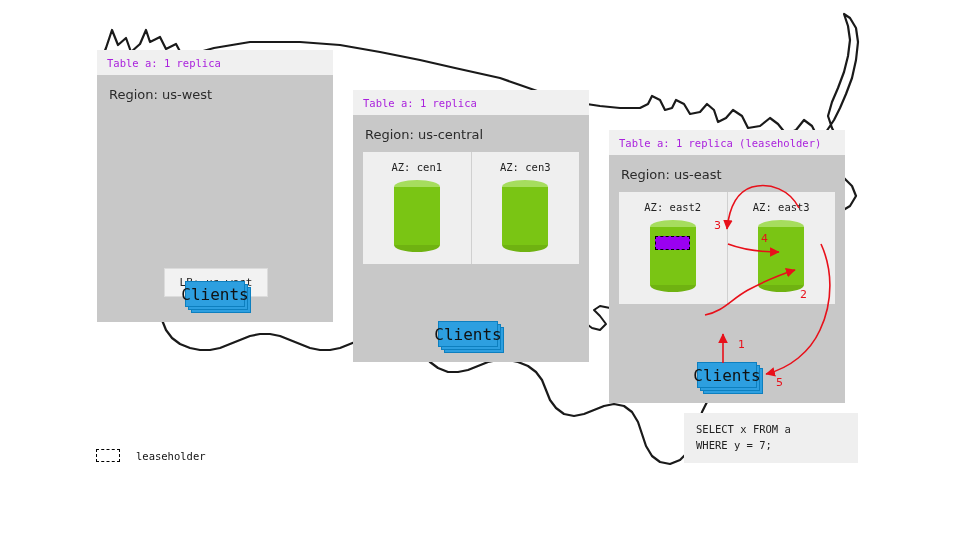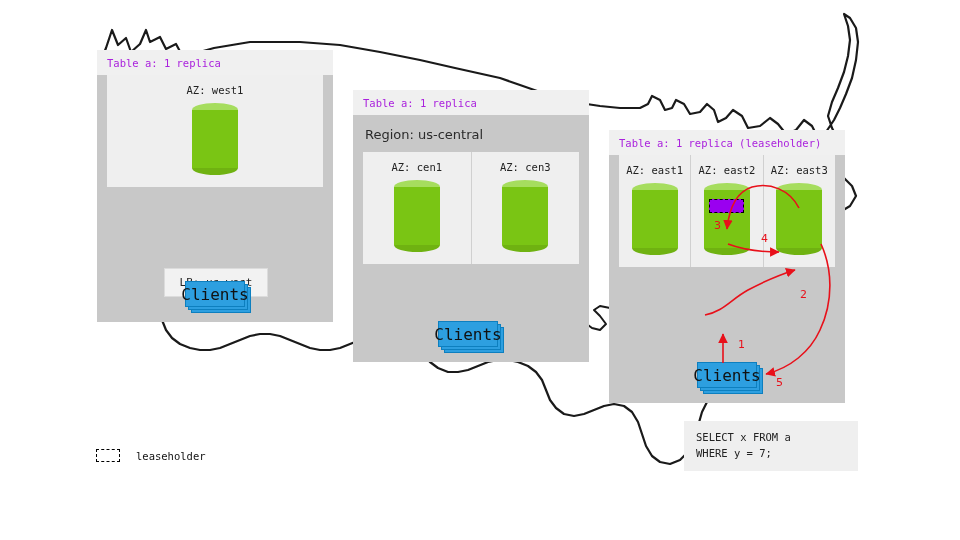--- a/index.html
+++ b/index.html
@@ -117,21 +117,20 @@
   
   .sql-box{
     position:absolute;
     background:#efefef;
     font-size:10.5px;
     color:#222;
     line-height:1.5;
     padding:9px 12px;
     white-space:pre;
     z-index:6;
-    margin-top:8px;
   }
 
   
   .legend{
     position:absolute;
     left:96px;top:449px;
     display:flex;align-items:center;gap:16px;
     z-index:6;
     font-size:10.5px;color:#111;
   }
@@ -197,29 +196,22 @@
   <svg id="usmap2" style="position:absolute;left:0;top:0;width:960px;height:540px;z-index:2;pointer-events:none" viewBox="0 0 960 540" xmlns="http://www.w3.org/2000/svg">
     <path fill="none" stroke="#1a1a1a" stroke-width="2" stroke-linejoin="round" stroke-linecap="round" d="M560,330 L568,322 L576,318 L584,322 L592,328 L600,330 L606,324
          L600,316 L594,310 L600,306 L610,308 L616,316 L622,322
          L630,320 L636,312 L642,318 L648,328 L654,338 L658,350
          L660,362 L656,372 L650,380 L644,388"></path>
   </svg>
 
   <div class="region-panel" style="left:97px;top:50px;width:236px;height:282px;">
     <div class="panel-header">Table a: 1 replica</div>
     <div class="panel-body" style="height:247px;">
+      <div class="region-title">Region: us-west</div>
       <div class="az-row">
-        <div class="az-cell">
-          <div class="az-label">AZ: west1</div>
-          <div class="cyl">
-            <div class="top"></div>
-            <div class="bottom"></div>
-            <div class="body"></div>
-          </div>
-        </div>
       </div>
     </div>
     <div class="lb-box" style="left:67px;top:181px;width:74px;">LB: us-west</div>
     <div class="clients" style="left:88px;top:231px;">
       <div class="sheet s3"></div>
       <div class="sheet s2"></div>
       <div class="sheet s1">Clients</div>
     </div>
   </div>
 
@@ -249,29 +241,22 @@
     <div class="clients" style="left:85px;top:231px;">
       <div class="sheet s3"></div>
       <div class="sheet s2"></div>
       <div class="sheet s1">Clients</div>
     </div>
   </div>
 
   <div class="region-panel" style="left:609px;top:130px;width:236px;height:283px;">
     <div class="panel-header">Table a: 1 replica (leaseholder)</div>
     <div class="panel-body" style="height:248px;">
+      <div class="region-title">Region: us-east</div>
       <div class="az-row">
-        <div class="az-cell">
-          <div class="az-label">AZ: east1</div>
-          <div class="cyl">
-            <div class="top"></div>
-            <div class="bottom"></div>
-            <div class="body"></div>
-          </div>
-        </div>
         <div class="az-cell">
           <div class="az-label">AZ: east2</div>
           <div class="cyl">
             <div class="top"></div>
             <div class="bottom"></div>
             <div class="body"></div>
             <div class="replica leaseholder"></div>
           </div>
         </div>
         <div class="az-cell">

